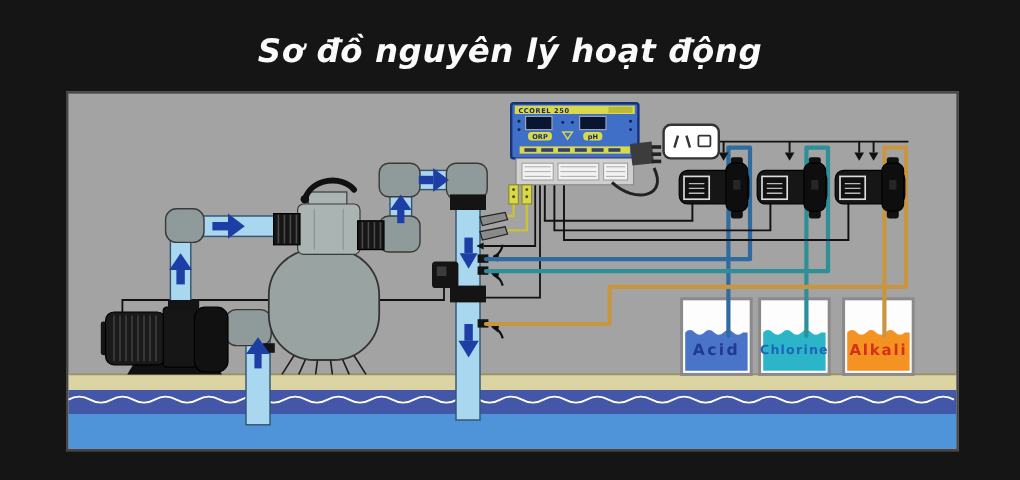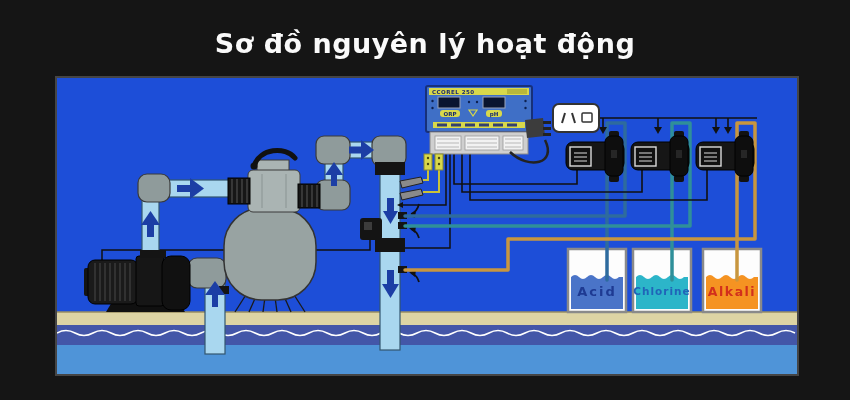--- a/index.html
+++ b/index.html
@@ -1,22 +1,22 @@
 <!DOCTYPE html>
 <html><head>
 <meta charset="utf-8">
 <style>
   html,body{margin:0;padding:0;background:#141414;}
   .page{position:relative;width:850px;height:400px;background:#151515;overflow:hidden;
         font-family:"Liberation Sans","DejaVu Sans",sans-serif;}
   .title{position:absolute;left:0;top:28px;width:850px;text-align:center;
          color:#fafafa;font-size:27px;font-weight:700;letter-spacing:.5px;
-         font-family:"DejaVu Sans","Liberation Sans",sans-serif;}
+         font-family:"DejaVu Sans","Liberation Sans",sans-serif;font-style:italic;}
   .panel{position:absolute;left:55px;top:76px;width:740px;height:296px;
-         background:#1d4ed8;border:2px solid #454545;box-sizing:content-box;}
+         background:#a3a3a3;border:2px solid #454545;box-sizing:content-box;}
   svg{display:block;}
   .lbl{font-family:"DejaVu Sans","Liberation Sans",sans-serif;font-weight:bold;}
 </style>
 </head>
 <body>
 
 <div class="page">
   <div class="title">Sơ đồ nguyên lý hoạt động</div>
 
   <div class="panel">

